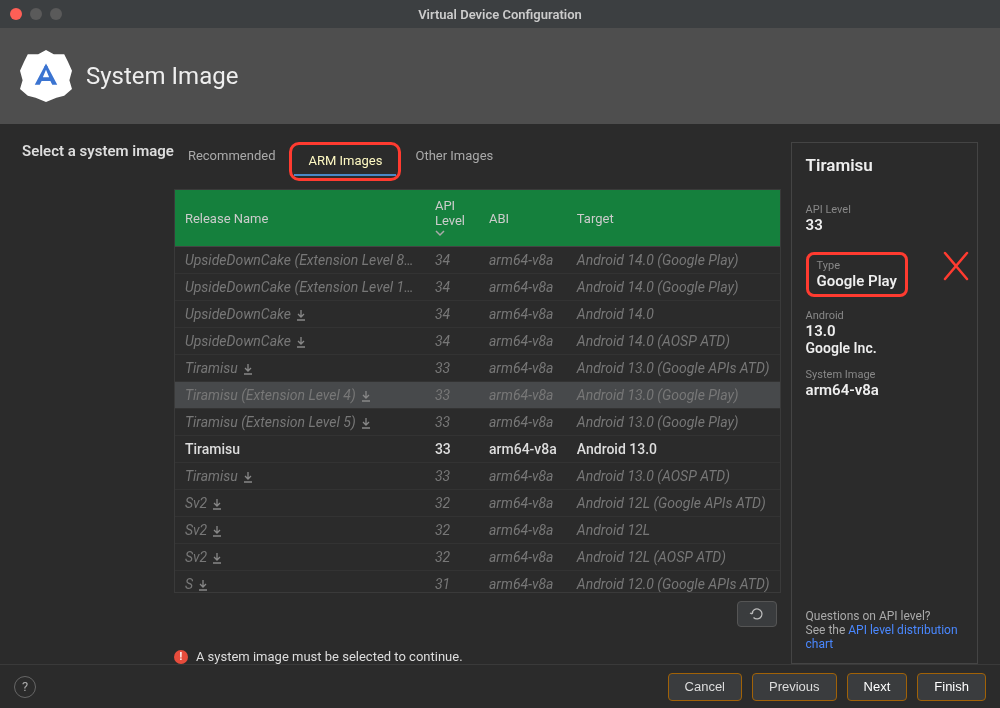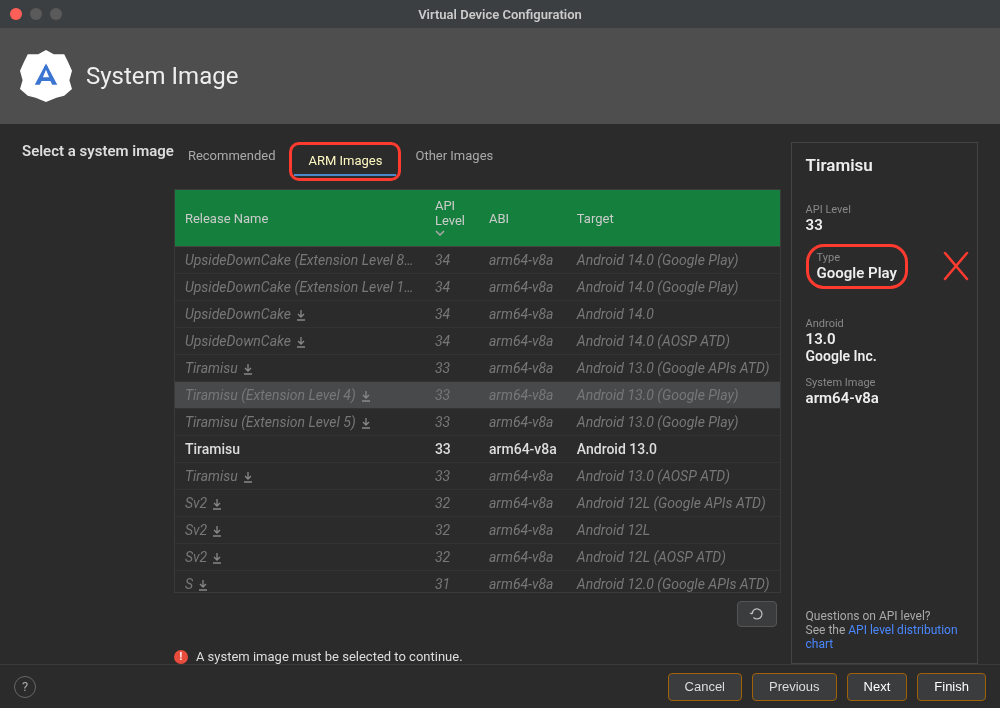--- a/index.html
+++ b/index.html
@@ -87,21 +87,21 @@
   .refresh-wrap{ display:flex; justify-content:flex-end; padding:8px 4px;}
   .refresh-btn{
     width:40px;height:26px;border:1px solid #555;background:#3a3c3e;border-radius:4px;
     display:flex;align-items:center;justify-content:center;cursor:pointer;
   }
   .error-row{ margin-top:14px; display:flex; align-items:center; gap:8px; font-size:13px; color:#ddd;}
   .error-dot{ width:14px;height:14px;border-radius:50%;background:#e74c3c;display:flex;align-items:center;justify-content:center;color:#fff;font-size:10px;font-weight:bold;}
   .right-title{font-size:17px;font-weight:600;color:#eee;margin-bottom:22px;}
   .detail-label{font-size:11px;color:#888;margin-top:6px;}
   .detail-value{font-size:15px;font-weight:600;color:#eee;}
-  .type-box{ border:3px solid #ff3b30; border-radius:18px; padding:4px 8px; display:inline-block; margin-top:2px;}
+  .type-box{ border:3px solid #ff3b30; border-radius:8px; padding:4px 8px; display:inline-block; margin-top:10px;}
   .red-x{ position:absolute; color:#ff3b30; font-size:34px; font-weight:300;}
   .right-foot{margin-top:auto;font-size:12px;color:#aaa;}
   .right-foot a{color:#4a88ff;text-decoration:none;}
   .footer {
     height:44px; border-top:1px solid #3a3a3a;
     display:flex; align-items:center; padding:0 14px; gap:10px;
   }
   .help-btn{
     width:22px;height:22px;border:1px solid #666;border-radius:50%;
     display:flex;align-items:center;justify-content:center;font-size:13px;color:#aaa;cursor:pointer;
@@ -295,21 +295,21 @@
           <span class="detail-label" style="margin-top:0;display:block">Type</span>
           <span class="detail-value">Google Play</span>
         </span>
       </div>
       <span class="red-x" style="top:106px;right:6px">
         <svg width="30" height="34" viewBox="0 0 30 34">
             <path d="M4 4 L26 30 M26 4 L4 30" stroke="#ff3b30" stroke-width="2.5" fill="none" stroke-linecap="round"></path>
           </svg>
       </span>
 
-      <div class="detail-label" style="margin-top:28px">Android</div>
+      <div class="detail-label" style="margin-top:12px">Android</div>
       <div class="detail-value">13.0</div>
       <div class="detail-value" style="font-size:14px">Google Inc.</div>
 
       <div class="detail-label" style="margin-top:12px">System Image</div>
       <div class="detail-value">arm64-v8a</div>
 
       <div class="right-foot">
         <div>Questions on API level?</div>
         <div>
           <span>See the </span><a href="#">API level distribution chart</a>

